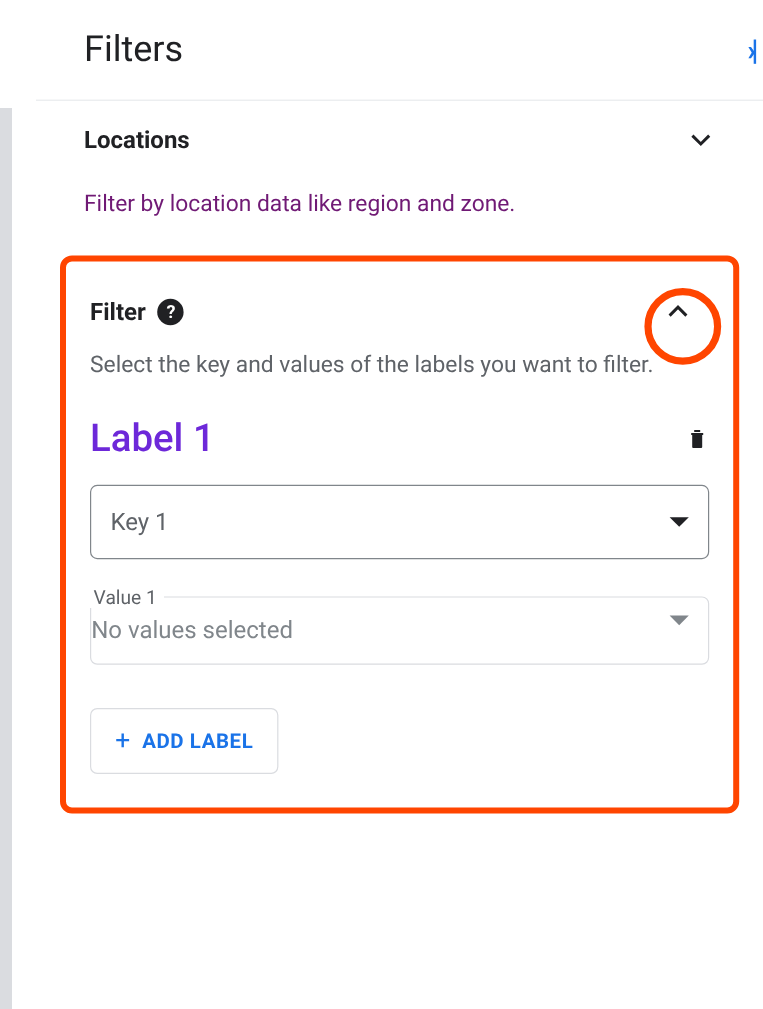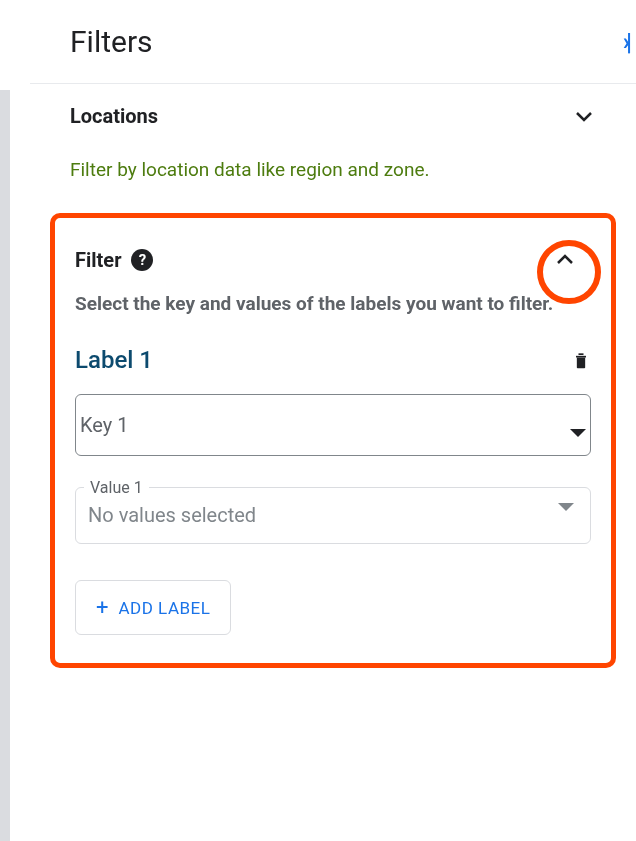--- a/index.html
+++ b/index.html
@@ -57,21 +57,21 @@
     .section-title {
       font-size: 20px;
       font-weight: 700;
       color: #202124;
       display: flex;
       align-items: center;
       gap: 10px;
     }
     .section-description {
       font-size: 19px;
-      color: #4d7c0f;
+      color: #701a75;
       line-height: 1.5;
       margin-top: 28px;
     }
     .chevron {
       width: 24px;
       height: 24px;
     }
     .highlight-box {
       border: 5px solid #ff4500;
       border-radius: 10px;
@@ -114,62 +114,61 @@
       color: #fff;
       font-size: 15px;
       font-weight: bold;
     }
     .labels-description {
       font-size: 19px;
       color: #5f6368;
       line-height: 1.5;
       margin-bottom: 28px;
       padding-right: 10px;
-      font-weight: bold;
     }
     .label-row {
       display: flex;
       justify-content: space-between;
       align-items: center;
       margin-bottom: 20px;
     }
     .label-name {
-      font-size: 24px;
+      font-size: 32px;
       font-weight: 500;
-      color: #0c4a6e;
+      color: #6d28d9;
     }
     .trash-icon {
       width: 20px;
       height: 24px;
     }
     .select-box {
       border: 1px solid #80868b;
       border-radius: 6px;
-      padding: 18px 4px;
-      display: flex;
-      justify-content: space-between;
-      align-items: flex-end;
+      padding: 18px 16px;
+      display: flex;
+      justify-content: space-between;
+      align-items: center;
       margin-bottom: 22px;
       cursor: pointer;
     }
     .select-text {
       font-size: 20px;
       color: #5f6368;
     }
     .triangle-down {
       width: 0;
       height: 0;
       border-left: 8px solid transparent;
       border-right: 8px solid transparent;
       border-top: 8px solid #202124;
     }
     .fieldset {
       border: 1px solid #dadce0;
       border-radius: 6px;
-      padding: 2px 16px 16px 12px;
+      padding: 2px 16px 16px 0;
       position: relative;
       margin-bottom: 36px;
     }
     .fieldset-legend {
       font-size: 16px;
       color: #5f6368;
       padding: 0 6px;
       margin-left: -4px;
     }
     .fieldset-content {
@@ -200,21 +199,21 @@
       font-family: inherit;
     }
     .plus-sign {
       color: #1a73e8;
       font-size: 22px;
       font-weight: 400;
     }
     .add-button-text {
       color: #1a73e8;
       font-size: 17px;
-      font-weight: 400;
+      font-weight: 700;
       letter-spacing: 0.5px;
     }
   </style>
 </head>
 <body>
 
 <div class="left-border"></div>
 
 <div class="panel">
   <div class="header">

